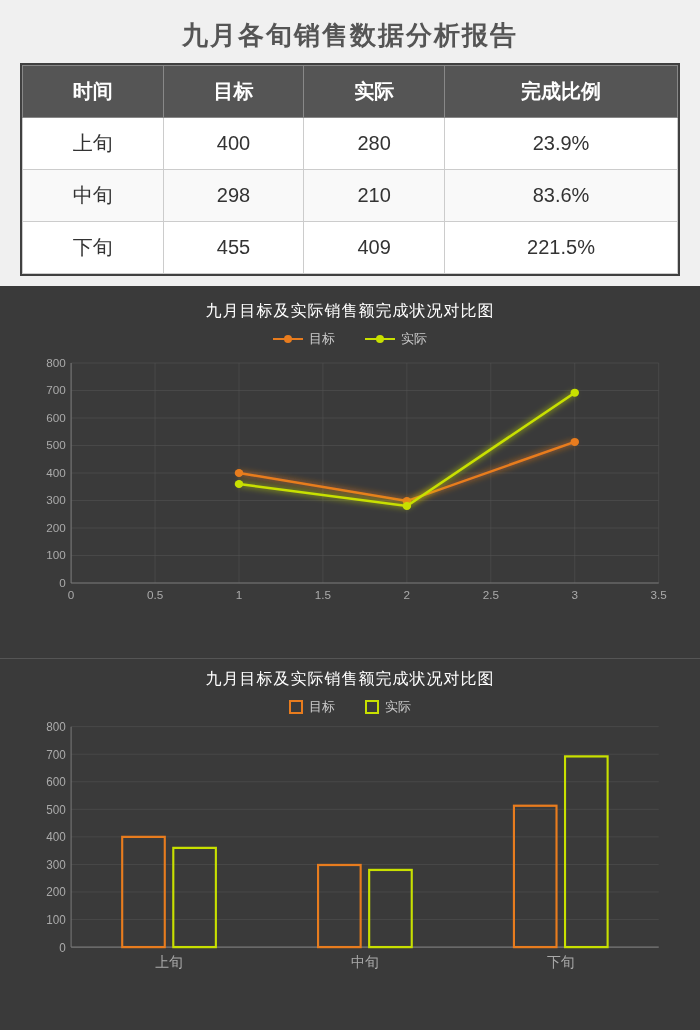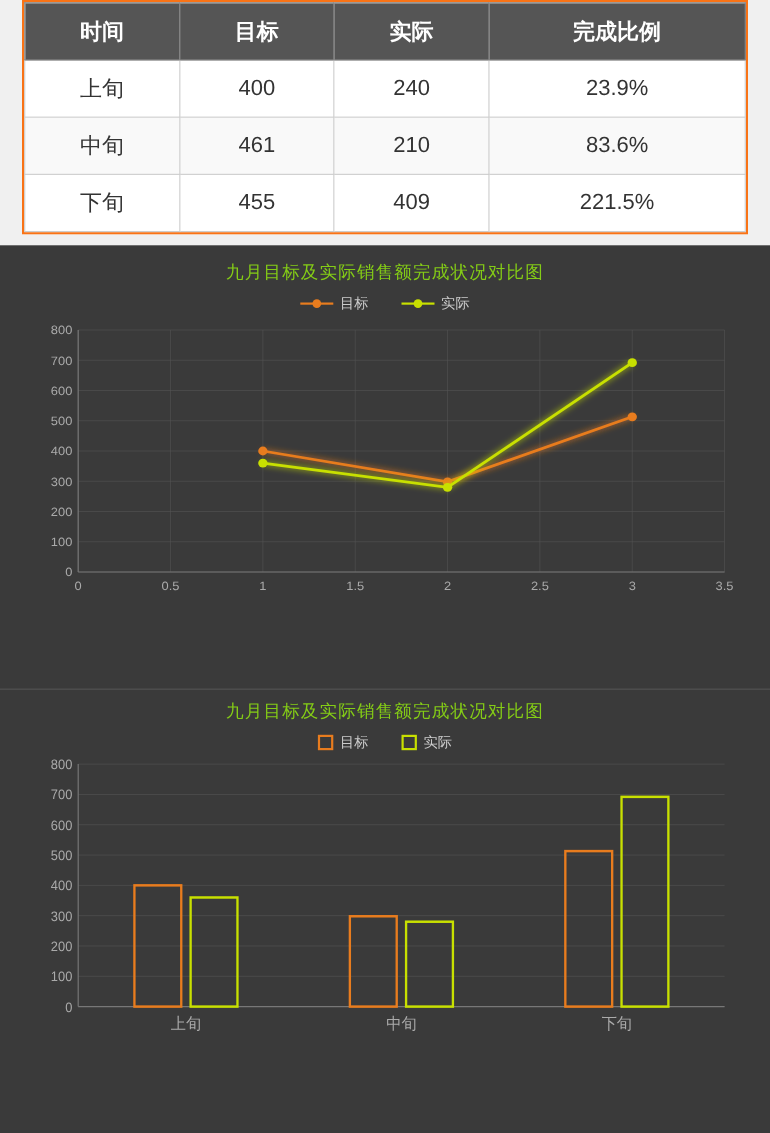--- a/index.html
+++ b/index.html
@@ -28,21 +28,21 @@
       font-size: 26px;
       font-weight: bold;
       color: #555;
       letter-spacing: 2px;
     }
 
     
     .table-section {
       background: #fff;
       margin: 0 20px;
-      border: 2px solid #f97316;
+      border: 2px solid #404040;
     }
     .table-section table {
       width: 100%;
       border-collapse: collapse;
     }
     .table-section thead tr {
       background: #555;
     }
     .table-section thead th {
       color: #fff;
@@ -75,21 +75,21 @@
       flex-direction: column;
     }
 
     
     .line-chart-section {
       flex: 1;
       padding: 15px 20px 10px;
       position: relative;
     }
     .chart-title {
-      color: #84cc16;
+      color: #ffffff;
       font-size: 16px;
       text-align: center;
       margin-bottom: 8px;
       letter-spacing: 1px;
     }
     .legend {
       display: flex;
       justify-content: center;
       gap: 30px;
       margin-bottom: 5px;
@@ -135,42 +135,45 @@
     .bar-chart-canvas {
       width: 100%;
       height: 260px;
     }
   </style>
 </head>
 <body>
 
 <div class="page">
 
+  <div class="title-section">
+    <div class="main-title">九月各旬销售数据分析报告</div>
+  </div>
 
   <div class="table-section">
     <table>
       <thead>
         <tr>
           <th>时间</th>
           <th>目标</th>
           <th>实际</th>
           <th>完成比例</th>
         </tr>
 
       </thead>
       <tbody id="table-body">
       <tr>
             <td>上旬</td>
             <td>400</td>
-            <td>240</td>
+            <td>280</td>
             <td>23.9%</td>
           </tr>
           <tr>
             <td>中旬</td>
-            <td>461</td>
+            <td>298</td>
             <td>210</td>
             <td>83.6%</td>
           </tr>
           <tr>
             <td>下旬</td>
             <td>455</td>
             <td>409</td>
             <td>221.5%</td>
           </tr>
         </tbody>

